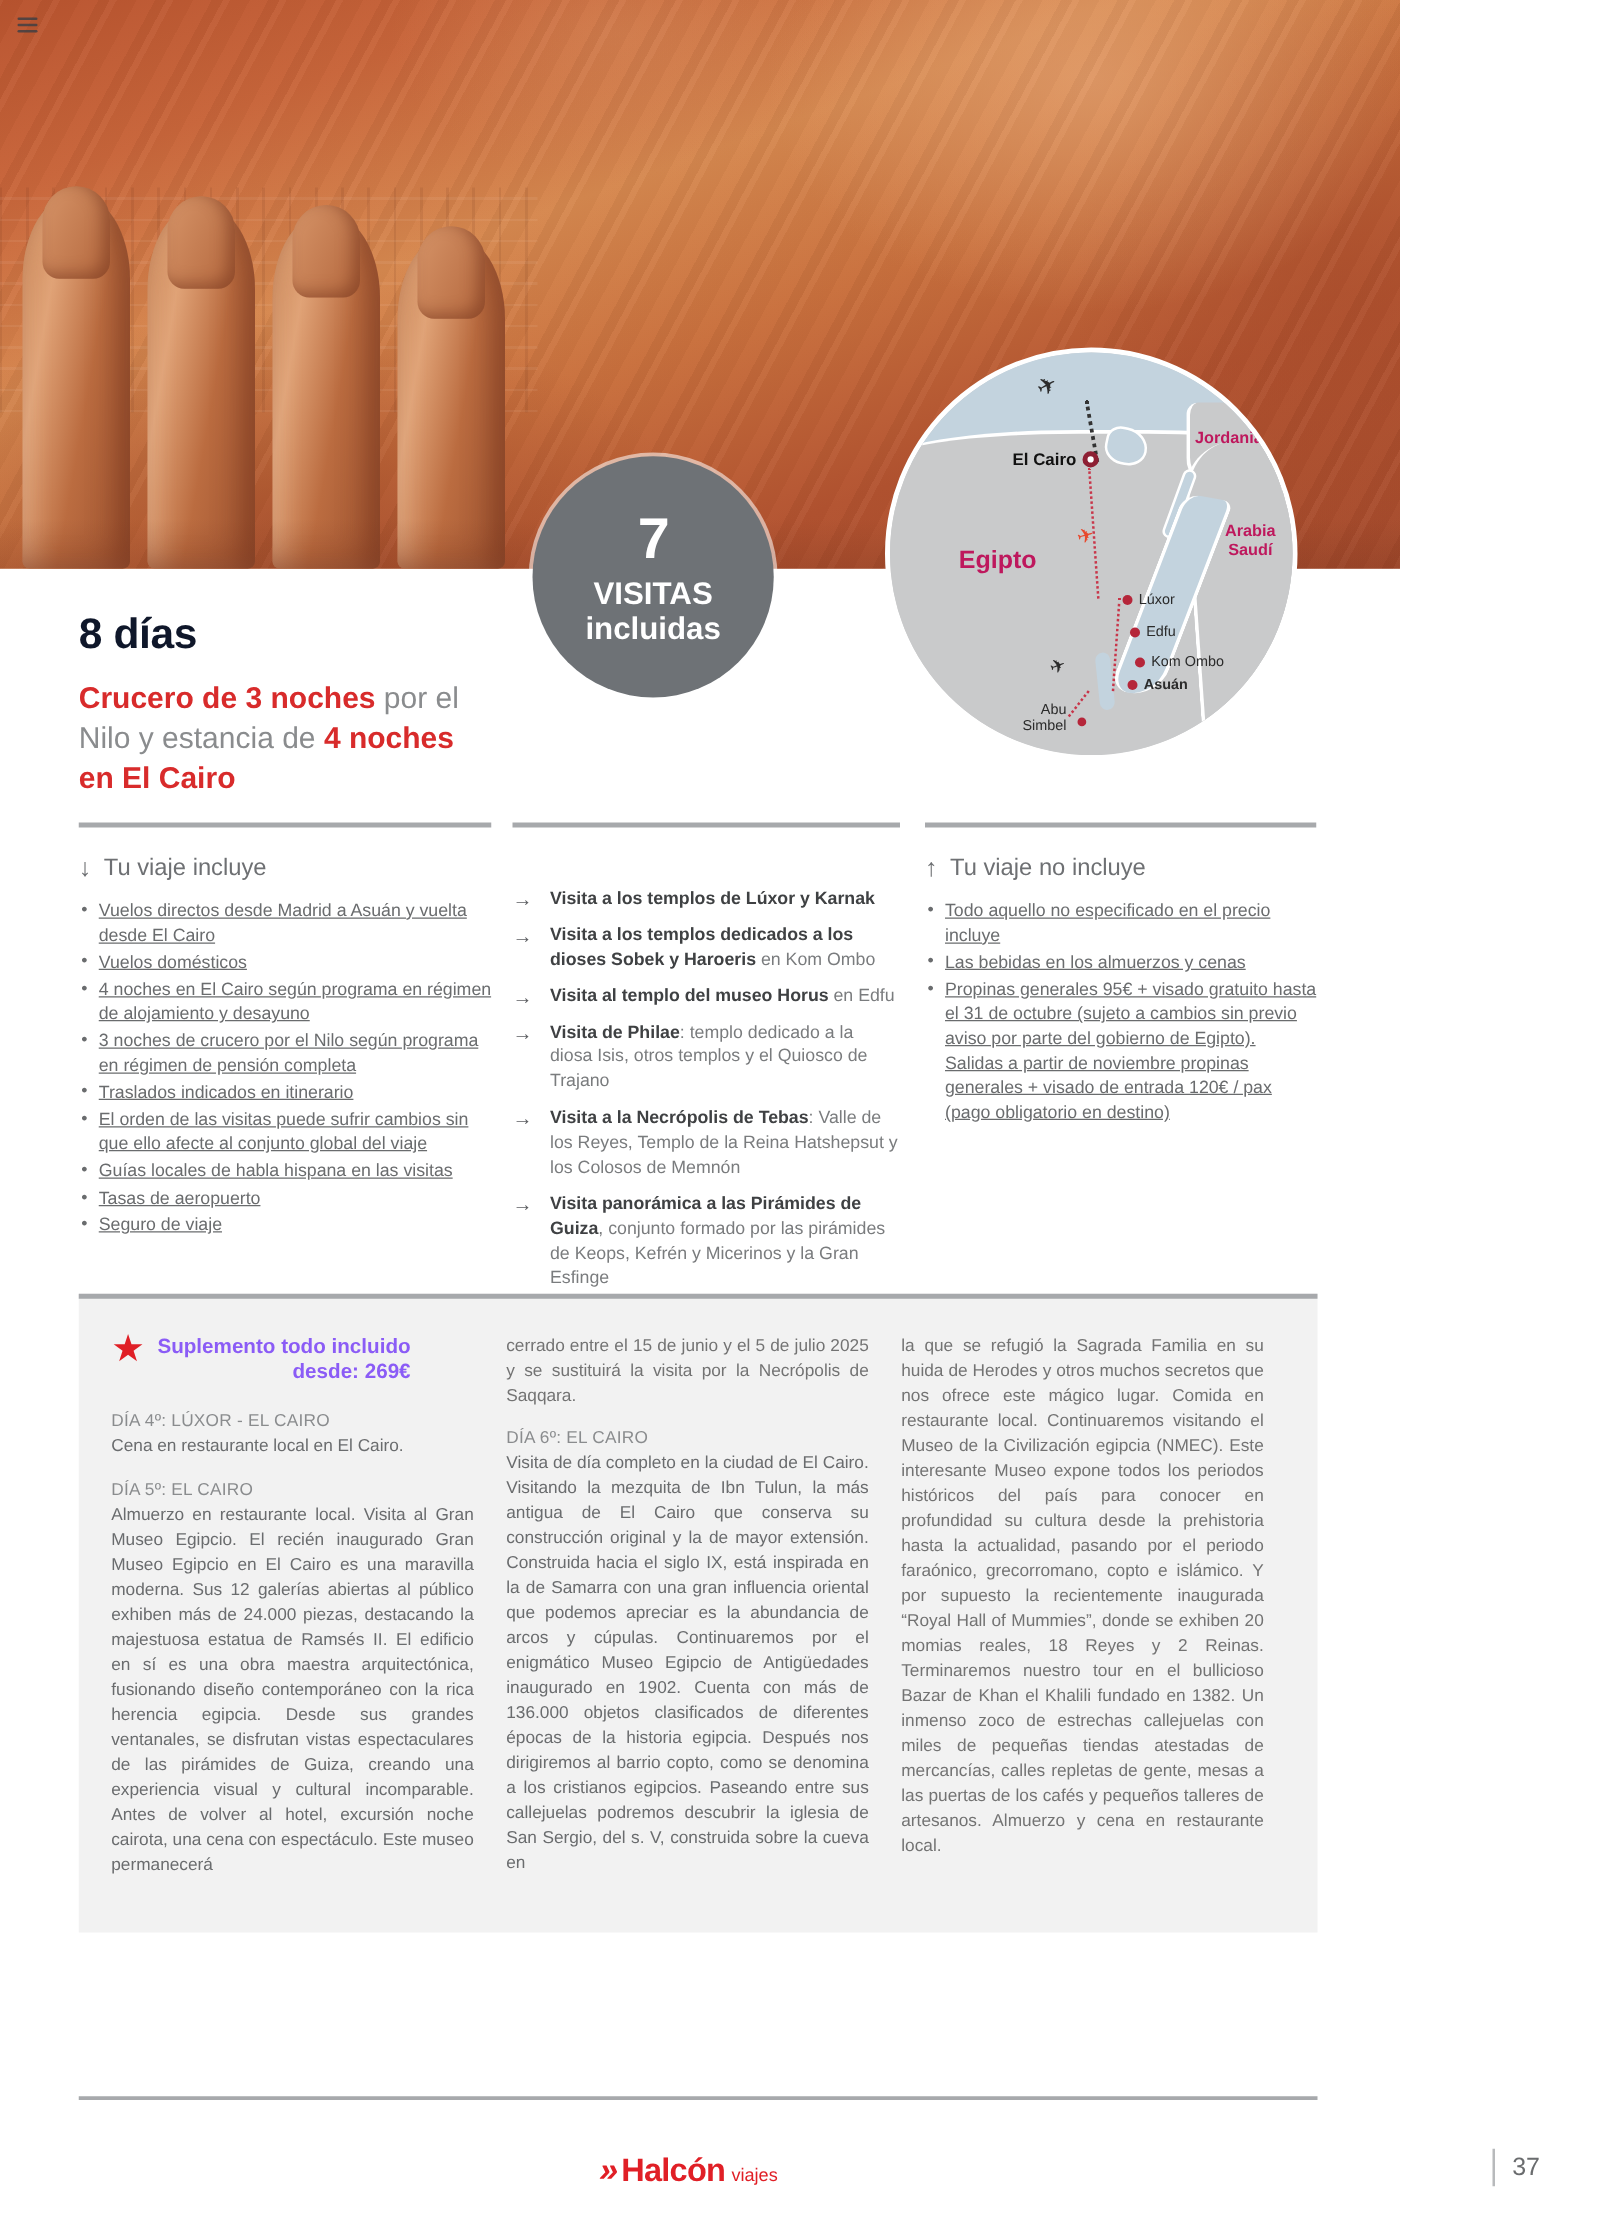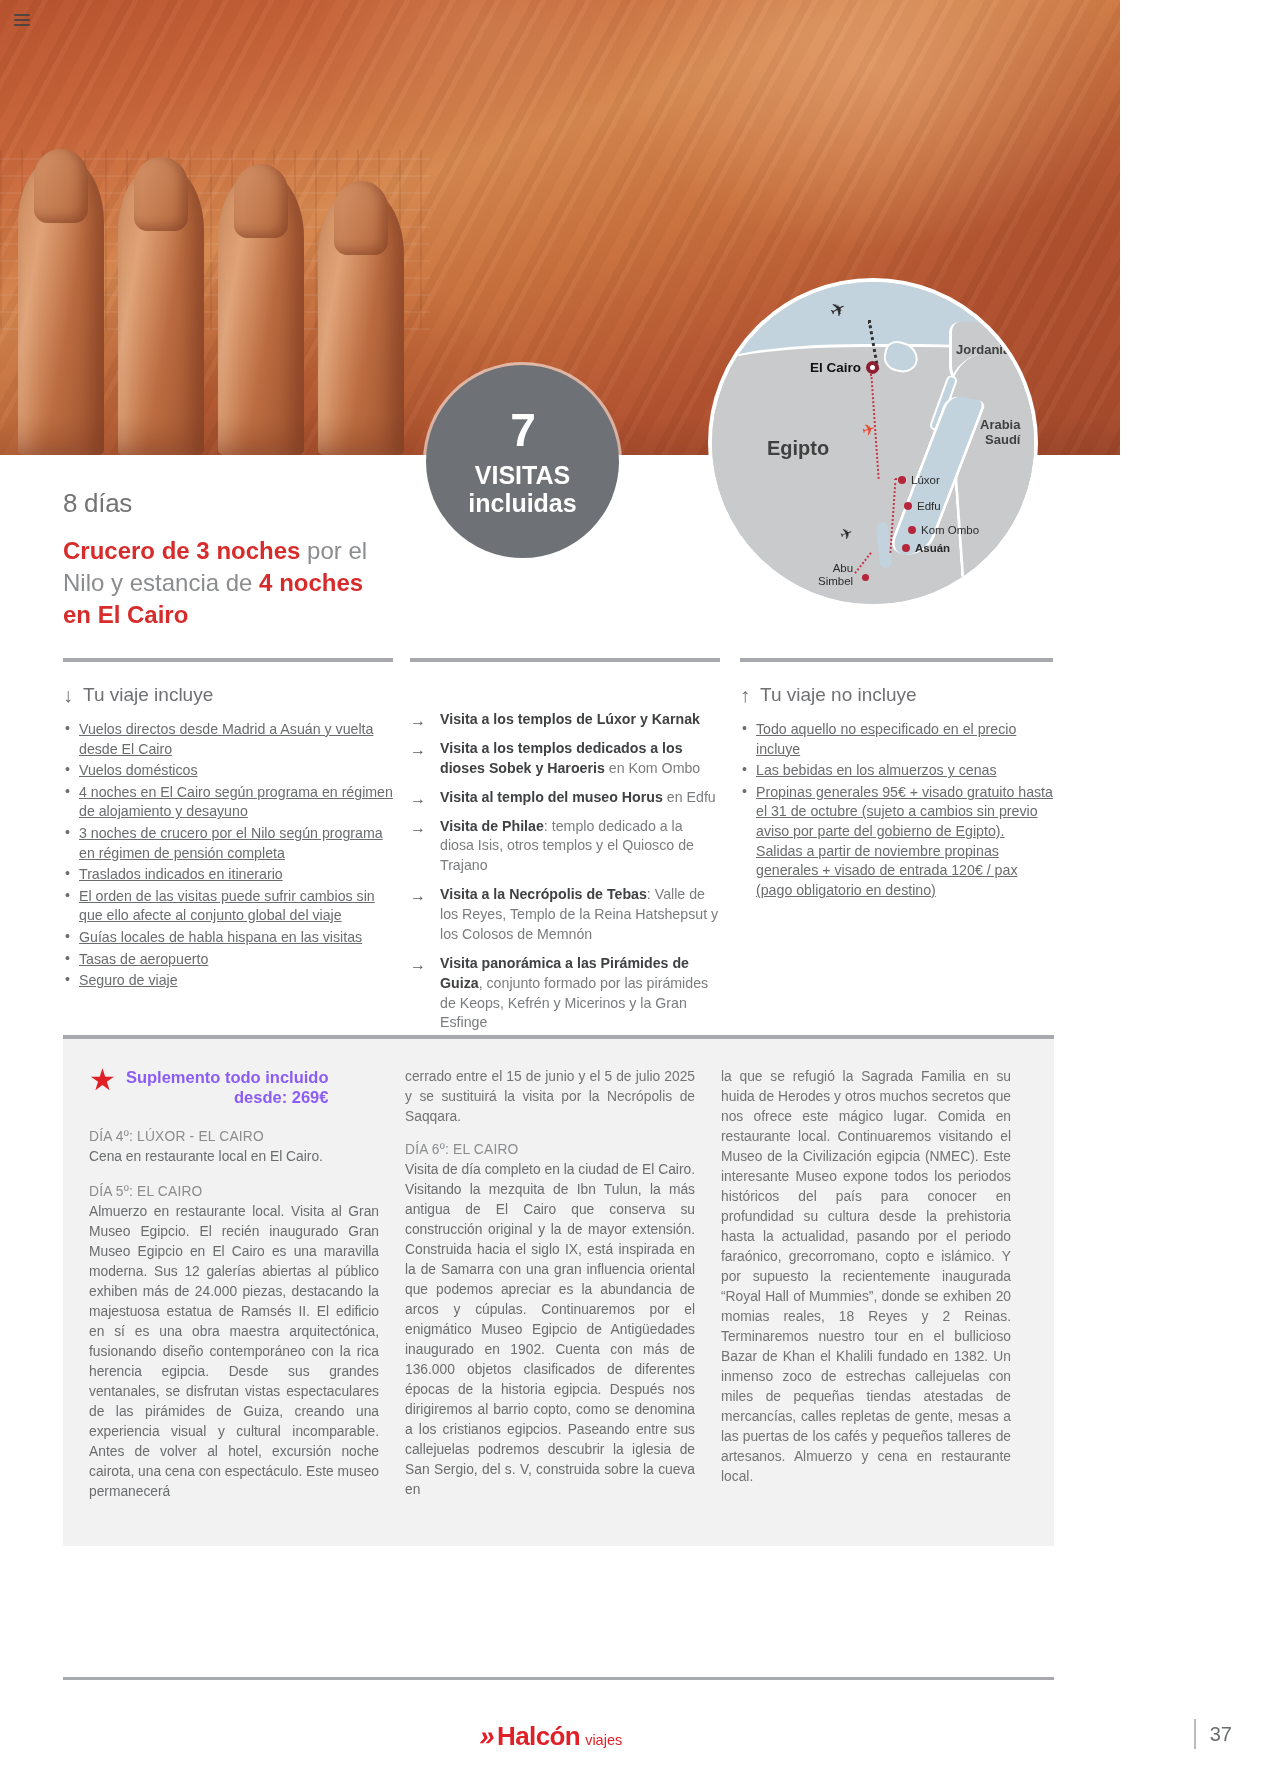--- a/index.html
+++ b/index.html
@@ -142,26 +142,26 @@
   }
   .lake-nasser {
     position:absolute; left:166px; top:240px; width:12px; height:46px;
     background:#c3d3de; border-radius:6px; transform: rotate(-6deg);
   }
 
   .map-label {
     position:absolute;
     font-size: 13px;
     font-weight: bold;
-    color: #404040;
+    color: #be185d;
     white-space: nowrap;
   }
   .lbl-egipto { left: 55px; top: 155px; font-size: 20px; }
   .lbl-jordania { left: 244px; top: 60px; }
-  .lbl-arabia { left: 268px; top: 136px; text-align:right; line-height:1.15; }
+  .lbl-arabia { left: 268px; top: 136px; text-align:center; line-height:1.15; }
 
   .city {
     position:absolute;
     display:flex; align-items:center; gap:5px;
     white-space:nowrap;
     font-size: 11.5px;
     color: #2b2b2b;
     justify-content: space-between;
   }
   .city .dot {
@@ -196,21 +196,21 @@
   .plane {
     position:absolute;
     font-size: 19px;
     line-height: 1;
   }
   .plane.black { color: #2b2b2b; }
   .plane.red { color: #e8492d; font-size: 16px; }
 
   
   .title-block { position:absolute; left: 63px; top: 488px; width: 380px; }
-  .t-days { font-size: 26px; font-weight: normal; color: #737373; letter-spacing:-.3px; }
+  .t-days { font-size: 34px; font-weight: bold; color: #0f172a; letter-spacing:-.3px; }
   .t-sub { margin-top: 16px; font-size: 24px; line-height: 1.33; color: #8a8c8e; }
   .t-sub b { color: #d82b2b; font-weight: bold; }
   .t-sub .plain { color: #8a8c8e; }
 
   
   .sec { position: absolute; }
   .rule { height: 4px; background: #a7a9ac; }
   .sec-head {
     display:flex; align-items:center; gap:10px;
     font-size: 19px; color: #6e7073; margin-top: 22px; margin-bottom: 14px;

